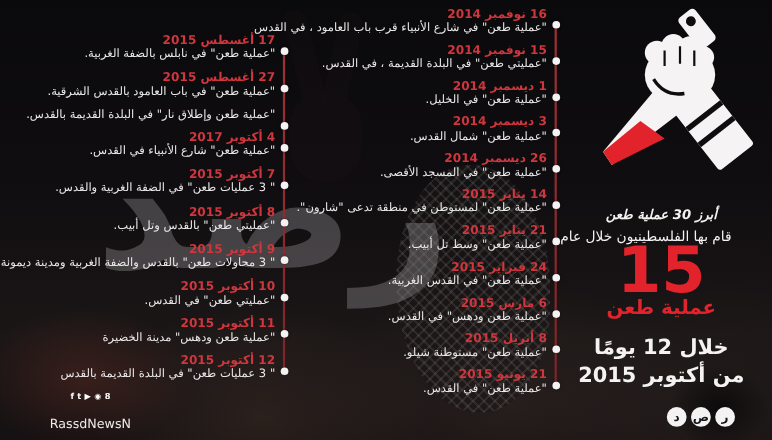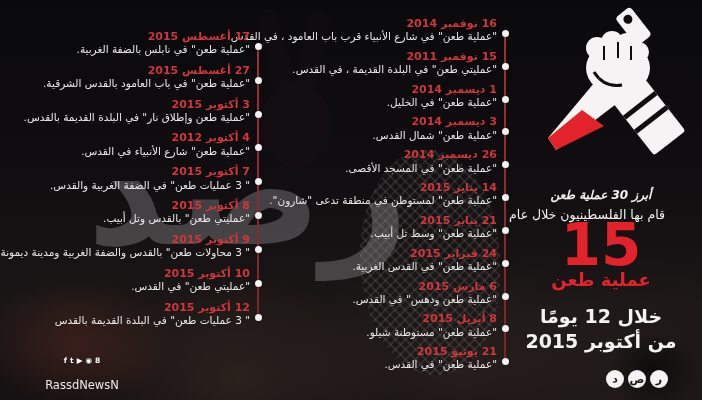--- a/index.html
+++ b/index.html
@@ -28,21 +28,21 @@
       #1a151580;}
   .crowd{position:absolute; left:596px; top:326px; width:106px; height:74px; z-index:0;
     background:radial-gradient(60px 50px at 55% 60%, rgba(10,9,10,.9), rgba(0,0,0,0) 75%);}
   .watermark{position:absolute; left:48px; top:108px; width:400px; z-index:1;
     font-size:152px; line-height:1.1; font-weight:bold; color:#8f8c90; opacity:.40;
     text-align:center; letter-spacing:4px; pointer-events:none;}
   
   .col{position:absolute; z-index:3;}
   .col::before{content:''; position:absolute; top:18px; bottom:14px; right:-9px; width:2px;
     background:linear-gradient(180deg,#a03036,#7e2428);}
-  .col-early{right:205px; top:17px; width:195px;}
+  .col-early{right:205px; top:6px; width:195px;}
   .col-recent{right:452px; top:30px; width:220px;}
   .entry{position:relative; margin-bottom:6px;}
   .col-recent .entry{margin-bottom:7px;}
   .entry::after{content:''; position:absolute; top:13px; right:-12px; width:7px; height:7px;
     border-radius:50%; background:#f4f2f2; box-shadow:0 0 2px #00000090;}
   .entry .date{font-size:11px; font-weight:bold; color:#cf363d; line-height:1.2; white-space:nowrap;}
   .entry .desc{font-size:10.5px; color:#eae8e8; line-height:1.3; white-space:nowrap;}
   
   .rpanel{position:absolute; right:0; top:0; width:202px; height:100%; z-index:4; text-align:center; color:#f4f2f2;}
   .fist{position:absolute; right:14px; top:0;}
@@ -76,21 +76,21 @@
   <div class="crowd"></div>
   <div class="watermark">رصد</div>
 
   <section class="col col-early">
   <div class="entry">
     <div class="date">16 نوفمبر 2014</div>
     <div class="desc">"عملية طعن" في شارع الأنبياء قرب باب العامود ، في القدس</div>
   </div>
 
   <div class="entry">
-    <div class="date">15 نوفمبر 2011</div>
+    <div class="date">15 نوفمبر 2014</div>
     <div class="desc">"عمليتي طعن" في البلدة القديمة ، في القدس.</div>
   </div>
 
   <div class="entry">
     <div class="date">1 ديسمبر 2014</div>
     <div class="desc">"عملية طعن" في الخليل.</div>
   </div>
 
   <div class="entry">
     <div class="date">3 ديسمبر 2014</div>
@@ -138,26 +138,25 @@
     <div class="date">17 أغسطس 2015</div>
     <div class="desc">"عملية طعن" في نابلس بالضفة الغربية.</div>
   </div>
 
   <div class="entry">
     <div class="date">27 أغسطس 2015</div>
     <div class="desc">"عملية طعن" في باب العامود بالقدس الشرقية.</div>
   </div>
 
   <div class="entry">
-    <div class="date">3 أكتوبر 2015</div>
     <div class="desc">"عملية طعن وإطلاق نار" في البلدة القديمة بالقدس.</div>
   </div>
 
   <div class="entry">
-    <div class="date">4 أكتوبر 2012</div>
+    <div class="date">4 أكتوبر 2017</div>
     <div class="desc">"عملية طعن" شارع الأنبياء في القدس.</div>
   </div>
 
   <div class="entry">
     <div class="date">7 أكتوبر 2015</div>
     <div class="desc">" 3 عمليات طعن" في الضفة الغربية والقدس.</div>
   </div>
 
   <div class="entry">
     <div class="date">8 أكتوبر 2015</div>
@@ -167,20 +166,24 @@
   <div class="entry">
     <div class="date">9 أكتوبر 2015</div>
     <div class="desc">" 3 محاولات طعن" بالقدس والضفة الغربية ومدينة ديمونة.</div>
   </div>
 
   <div class="entry">
     <div class="date">10 أكتوبر 2015</div>
     <div class="desc">"عمليتي طعن" في القدس.</div>
   </div>
 
+  <div class="entry">
+    <div class="date">11 أكتوبر 2015</div>
+    <div class="desc">"عملية طعن ودهس" مدينة الخضيرة</div>
+  </div>
 
   <div class="entry">
     <div class="date">12 أكتوبر 2015</div>
     <div class="desc">" 3 عمليات طعن" في البلدة القديمة بالقدس</div>
   </div>
 </section>
 
   <aside class="rpanel">
     <svg class="fist" width="150" height="172" viewBox="0 0 150 172">
 

